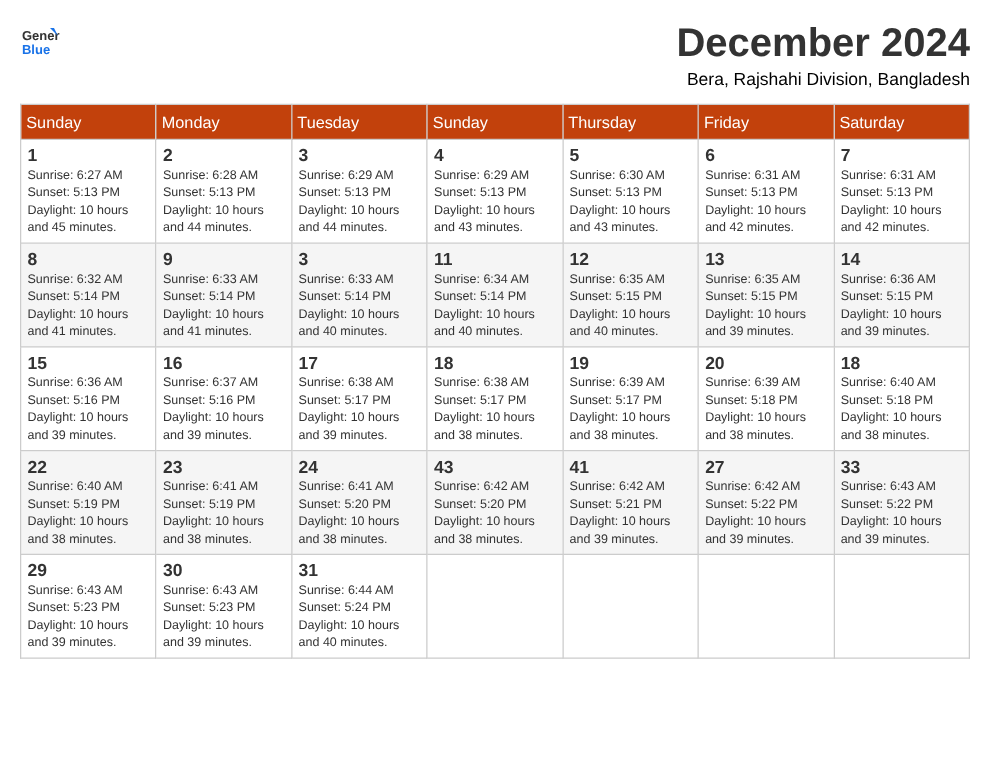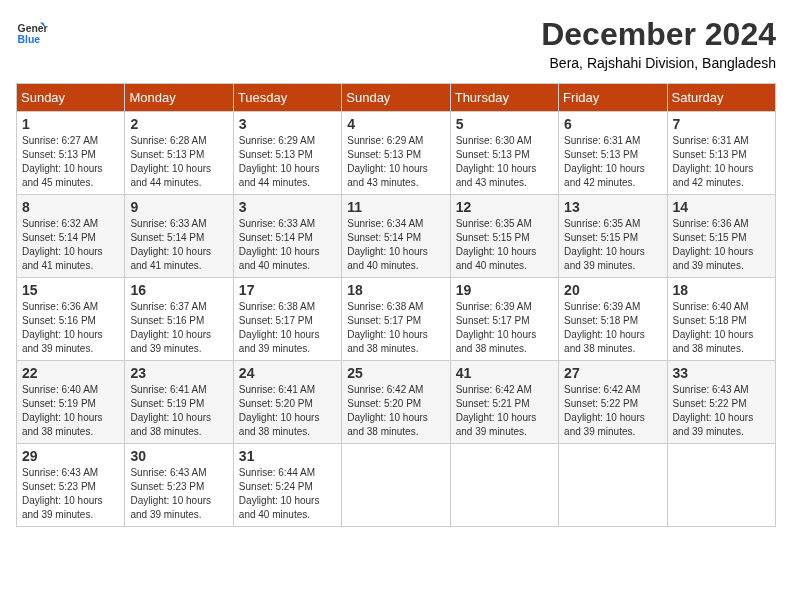--- a/index.html
+++ b/index.html
@@ -303,21 +303,21 @@
       </td>
         <td>
         <span class="day-num">24</span>
         <div class="day-info">
           Sunrise: 6:41 AM<br>
           Sunset: 5:20 PM<br>
           Daylight: 10 hours and 38 minutes.
         </div>
       </td>
         <td>
-        <span class="day-num">25</span>
+        <span class="day-num">43</span>
         <div class="day-info">
           Sunrise: 6:42 AM<br>
           Sunset: 5:20 PM<br>
           Daylight: 10 hours and 38 minutes.
         </div>
       </td>
         <td>
         <span class="day-num">41</span>
         <div class="day-info">
           Sunrise: 6:42 AM<br>

